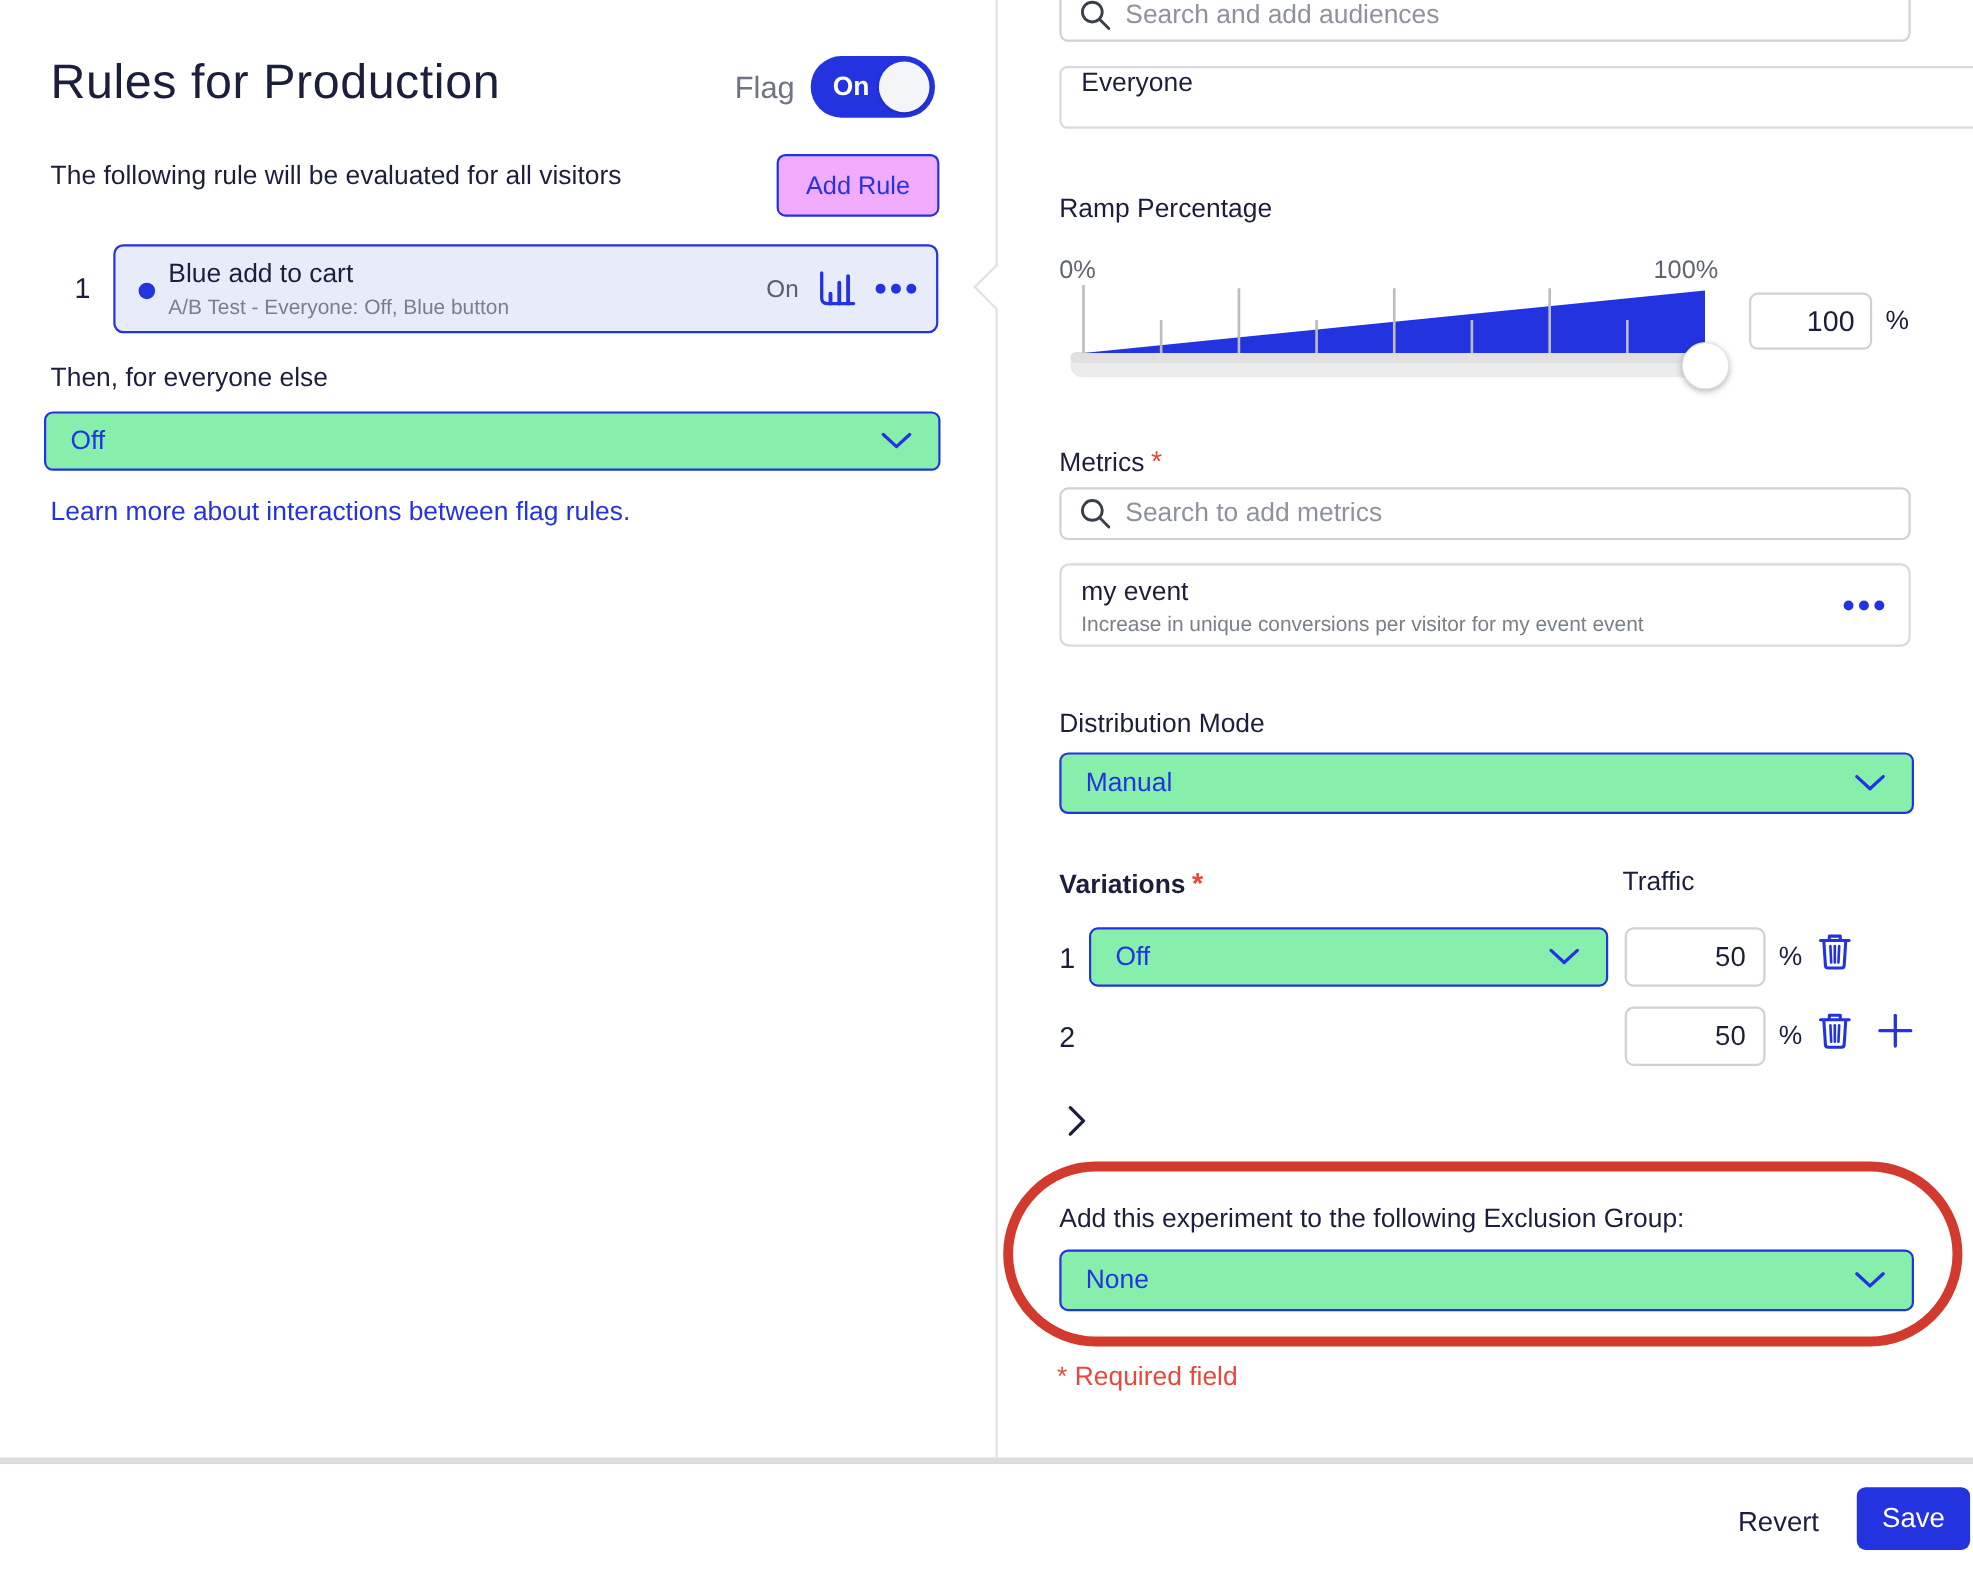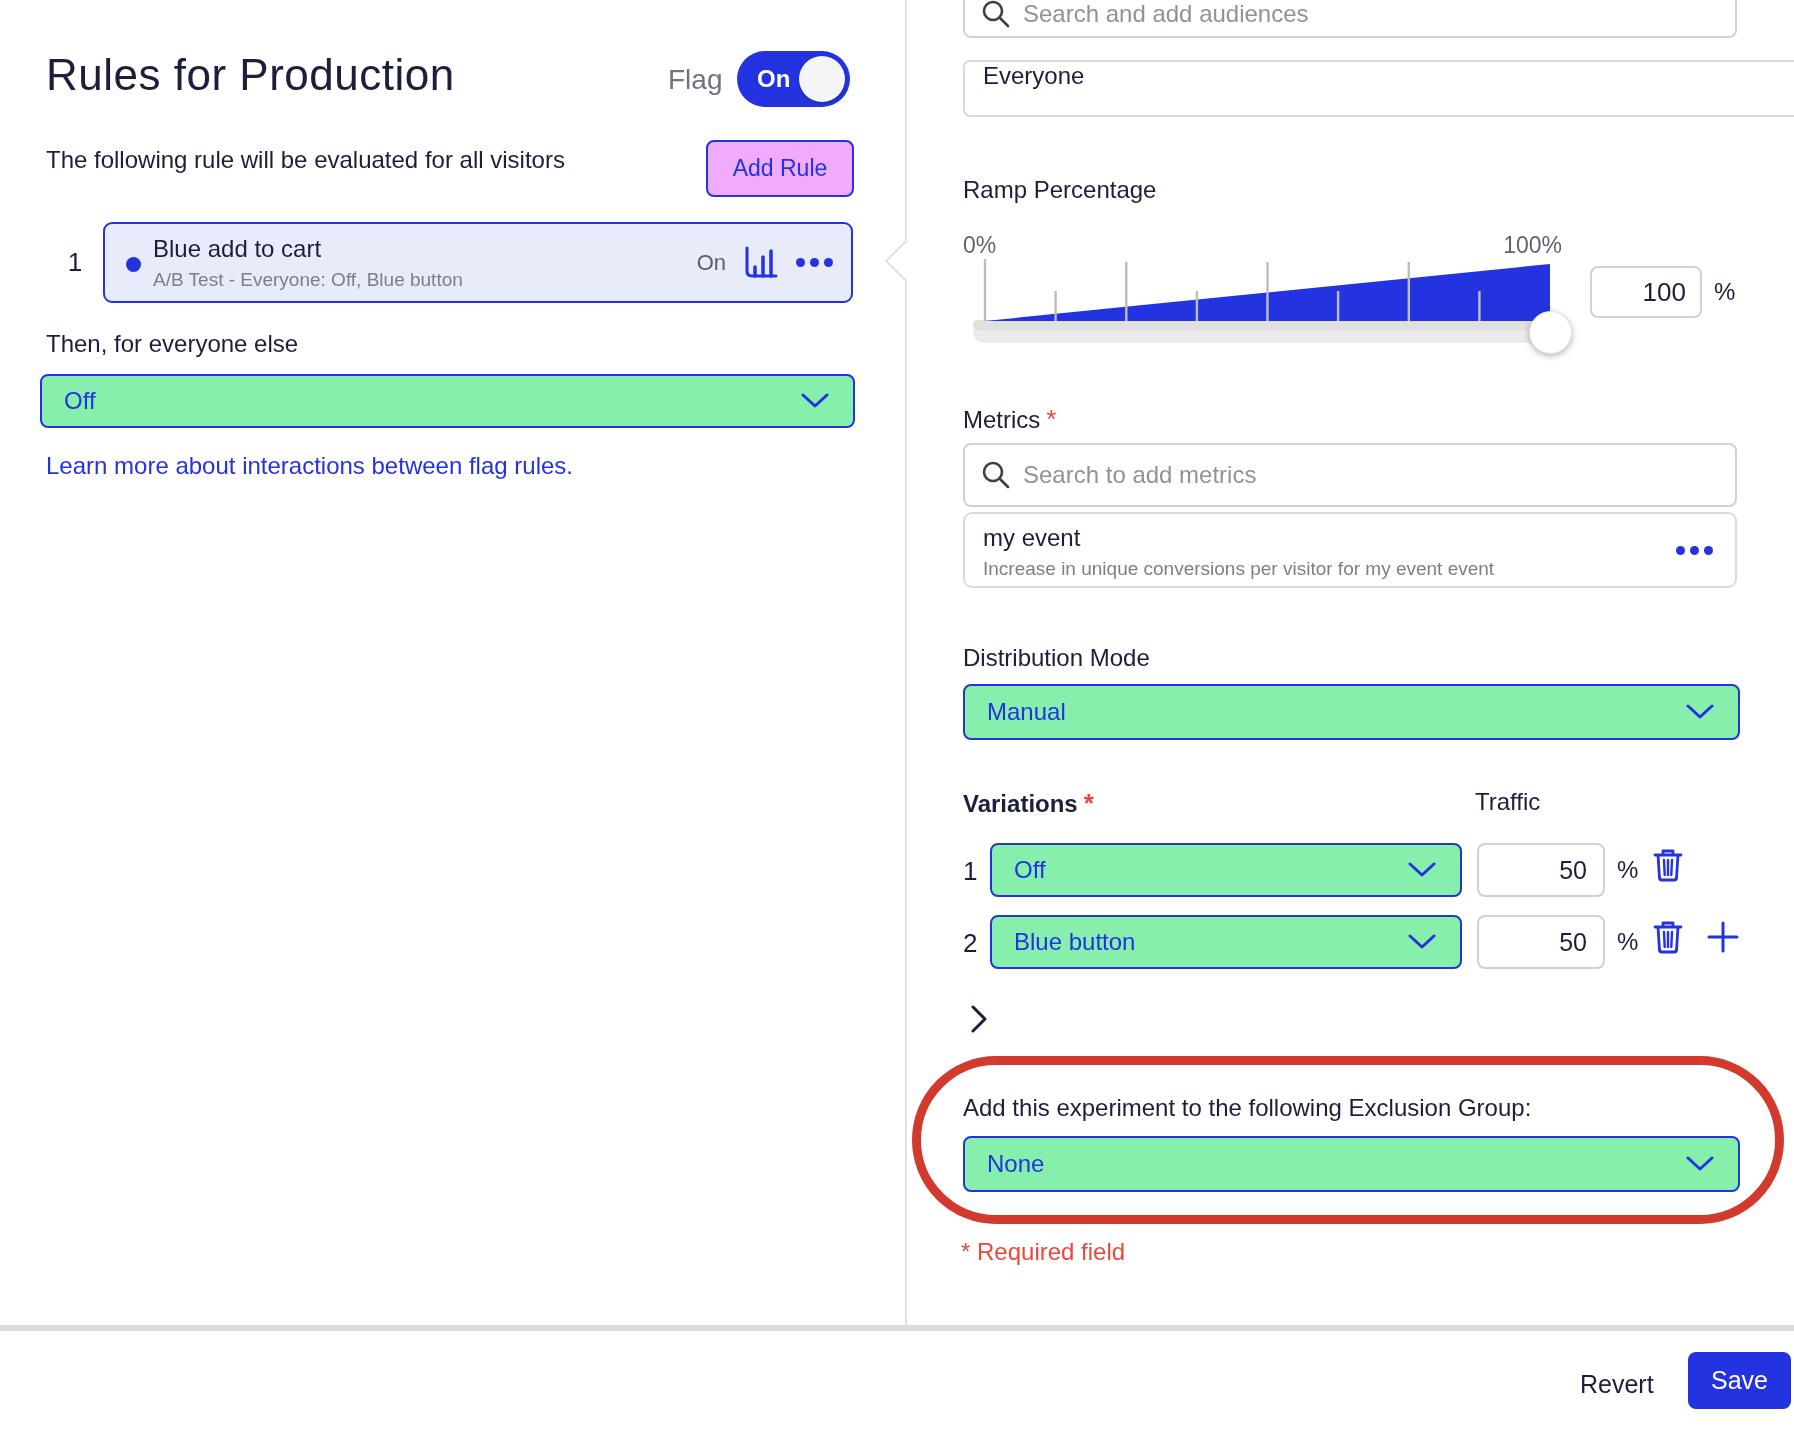--- a/index.html
+++ b/index.html
@@ -60,21 +60,21 @@
   .ramp-label{left:963px;top:176px;}
   .ramp-min{left:963px;top:232px;font-size:23px;color:#5F6570;}
   .ramp-max{left:1472px;top:232px;width:90px;text-align:right;font-size:23px;color:#5F6570;}
   .slider-svg{left:973px;top:253px;}
   .slider-knob{left:1529px;top:311px;width:43px;height:43px;border-radius:50%;background:#fff;border:1px solid #E3E3E3;box-shadow:0 2px 6px rgba(0,0,0,.3);cursor:grab;}
   .pct-input{left:1590px;top:266px;width:112px;height:52px;}
   .pct-input input{width:100%;height:100%;border:none;outline:none;background:transparent;text-align:right;padding-right:14px;font-size:26px;color:var(--ink);font-family:"Liberation Sans",sans-serif;}
   .pct-sign{left:1714px;top:278px;font-size:24px;color:var(--ink);}
 
   .metrics-label{left:963px;top:404px;}
-  .metrics-search{left:963px;top:443px;width:774px;height:64px;}
+  .metrics-search{left:963px;top:443px;width:774px;height:48px;}
   .metric-card{left:963px;top:512px;width:774px;height:76px;border:2px solid #D8DADE;border-radius:9px;background:#fff;}
   .metric-name{position:absolute;left:18px;top:10px;font-size:24px;color:var(--ink);}
   .metric-desc{position:absolute;left:18px;top:44px;font-size:19px;color:#7A8089;}
   .metric-menu{position:absolute;right:22px;top:32px;}
 
   .dist-label{left:963px;top:644px;}
   .manual-dd{left:963px;top:684px;width:777px;height:56px;}
 
   .variations-label{left:963px;top:788px;font-weight:bold;}
   .traffic-label{left:1475px;top:788px;}
@@ -240,26 +240,20 @@
       <line x1="3" y1="8" x2="29" y2="8" stroke="#2333E0" stroke-width="2.8" stroke-linecap="round"></line>
       <path d="M11 8 V4 H21 V8" stroke="#2333E0" stroke-width="2.8" stroke-linejoin="round" fill="none"></path>
       <path d="M6 8 L7.5 31 Q7.7 33 10 33 H22 Q24.3 33 24.5 31 L26 8" stroke="#2333E0" stroke-width="2.8" fill="none" stroke-linejoin="round"></path>
       <line x1="12" y1="13" x2="12.7" y2="28" stroke="#2333E0" stroke-width="2.4" stroke-linecap="round"></line>
       <line x1="16" y1="13" x2="16" y2="28" stroke="#2333E0" stroke-width="2.4" stroke-linecap="round"></line>
       <line x1="20" y1="13" x2="19.3" y2="28" stroke="#2333E0" stroke-width="2.4" stroke-linecap="round"></line>
     </svg>
   </span>
 
   <div class="abs var-index var-row2-idx">2</div>
-  <div class="abs dropdown var-dd2">
-    <span class="dd-text">Blue button</span>
-    <svg width="28" height="16" viewBox="0 0 28 16" fill="none">
-        <path d="M2 2 L14 13 L26 2" stroke="#2333E0" stroke-width="3" stroke-linecap="round" stroke-linejoin="round"></path>
-      </svg>
-  </div>
   <div class="abs field traffic-field traffic-2">
     <input type="text" value="50" style="">
   </div>
   <div class="abs unit-2">%</div>
   <span class="abs trash-2">
     <svg width="32" height="36" viewBox="0 0 32 36" fill="none">
       <line x1="3" y1="8" x2="29" y2="8" stroke="#2333E0" stroke-width="2.8" stroke-linecap="round"></line>
       <path d="M11 8 V4 H21 V8" stroke="#2333E0" stroke-width="2.8" stroke-linejoin="round" fill="none"></path>
       <path d="M6 8 L7.5 31 Q7.7 33 10 33 H22 Q24.3 33 24.5 31 L26 8" stroke="#2333E0" stroke-width="2.8" fill="none" stroke-linejoin="round"></path>
       <line x1="12" y1="13" x2="12.7" y2="28" stroke="#2333E0" stroke-width="2.4" stroke-linecap="round"></line>

